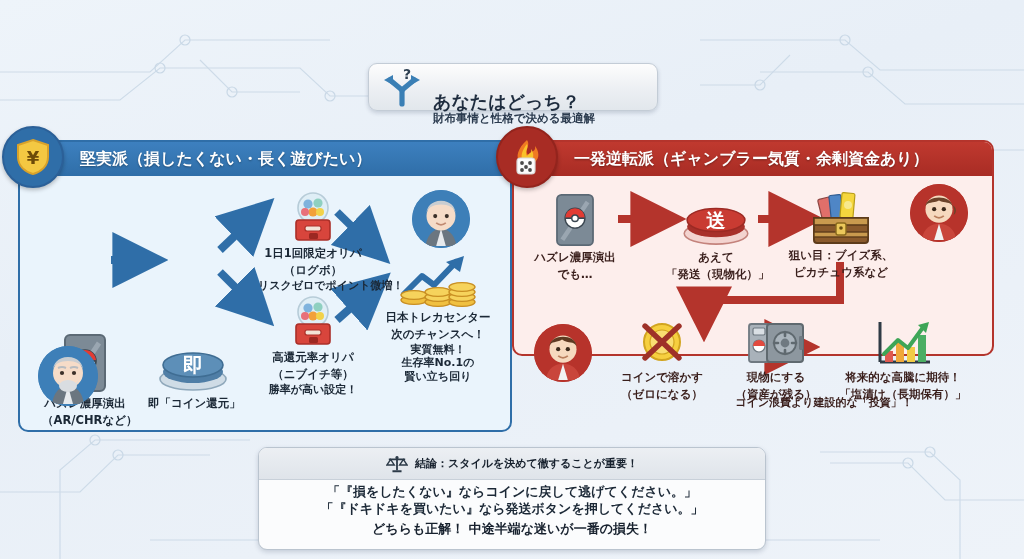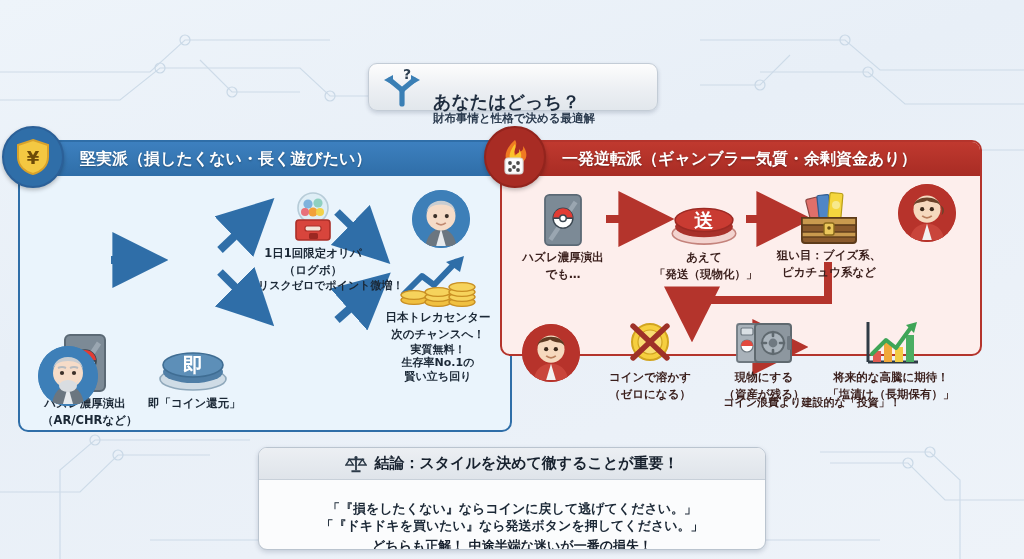--- a/index.html
+++ b/index.html
@@ -41,21 +41,21 @@
   .subpill .l1{font-size:18px;font-weight:bold;color:#1e2c3e;margin-top:43px;}
   .subpill .l2{font-size:11.5px;font-weight:bold;color:#2a3a4e;}
 
   
   .panel{position:absolute;box-sizing:border-box;border-radius:10px;}
   .panel-left{
     left:18px;top:140px;width:494px;height:292px;
     background:#eaf4fc;border:2px solid #2f6ea8;
   }
   .panel-right{
-    left:500px;top:140px;width:482px;height:216px;
+    left:512px;top:140px;width:482px;height:216px;
     background:#fdeeec;border:2px solid #b4342c;
   }
   .panel-head{
     position:absolute;left:0;top:0;height:34px;width:100%;
     border-radius:8px 8px 0 0;display:flex;align-items:center;
     padding-left:60px;box-sizing:border-box;text-align:right;
   }
   .panel-left .panel-head{background:linear-gradient(180deg,#3d80bf 0%,#2f6ea8 100%);}
   .panel-right .panel-head{background:linear-gradient(180deg,#c0392f 0%,#a82c24 100%);}
   .panel-head .ht{
@@ -88,22 +88,22 @@
   .concl{
     position:absolute;left:258px;top:447px;width:508px;height:103px;
     background:#fbfcfd;border:1px solid #bac4cf;border-radius:9px;
     box-shadow:0 2px 5px rgba(20,40,70,.18);overflow:hidden;box-sizing:border-box;
   }
   .concl-head{
     height:31px;background:linear-gradient(180deg,#eceff3 0%,#dfe4ea 100%);
     border-bottom:1px solid #c8d0d9;
     display:flex;align-items:center;justify-content:center;gap:7px;
   }
-  .concl-head .ct{font-size:15px;font-weight:bold;color:#17212e;}
-  .concl-body{padding-top:20px;text-align:center;}
+  .concl-head .ct{font-size:11px;font-weight:bold;color:#17212e;}
+  .concl-body{padding-top:3px;text-align:center;}
   .concl-body .q{font-size:13px;font-weight:bold;color:#1b2836;line-height:1.32;}
   .concl-body .f{font-size:13px;font-weight:bold;color:#17212e;line-height:1.35;margin-top:3px;}
 </style>
 </head>
 <body>
 
 <div id="stage">
 
   <div class="bg">
     <svg viewBox="0 0 1024 559" preserveAspectRatio="none" aria-hidden="true">
@@ -228,20 +228,38 @@
           <rect x="7" y="30" width="34" height="20" rx="3" fill="#d8453c" stroke="#ab2f28" stroke-width="1.6"></rect>
           <rect x="16" y="36" width="16" height="5" rx="2" fill="#f3e3d7" stroke="#ab2f28" stroke-width="1.2"></rect>
           <rect x="20" y="43" width="9" height="6" rx="1.5" fill="#9c2822"></rect>
         </svg>
       </div>
       <div class="cap">1日1回限定オリパ</div>
       <div class="cap">（ログボ）</div>
       <div class="sub" style="margin-top:2px;">リスクゼロでポイント微増！</div>
     </div>
 
+    <div class="node" style="left:238px;top:152px;width:110px;">
+      <div class="ico" style="height:54px;">
+        <svg width="48" height="54" viewBox="0 0 48 54">
+          <circle cx="24" cy="18" r="15" fill="#dfeef6" stroke="#b7ccd8" stroke-width="1.6"></circle>
+          <circle cx="19" cy="14" r="4.6" fill="#7fb3dd"></circle>
+            <circle cx="29" cy="13" r="4.6" fill="#8fd0c0"></circle>
+          <circle cx="24" cy="22" r="4.6" fill="#f2a03a"></circle>
+            <circle cx="16" cy="22" r="4" fill="#e8707a"></circle>
+          <circle cx="31" cy="22" r="4" fill="#f2d24a"></circle>
+          <rect x="7" y="30" width="34" height="20" rx="3" fill="#d8453c" stroke="#ab2f28" stroke-width="1.6"></rect>
+          <rect x="16" y="36" width="16" height="5" rx="2" fill="#f3e3d7" stroke="#ab2f28" stroke-width="1.2"></rect>
+          <rect x="20" y="43" width="9" height="6" rx="1.5" fill="#9c2822"></rect>
+        </svg>
+      </div>
+      <div class="cap">高還元率オリパ</div>
+      <div class="cap">（ニブイチ等）</div>
+      <div class="sub" style="margin-top:2px;">勝率が高い設定！</div>
+    </div>
 
     <div class="node" style="left:358px;top:110px;width:120px;">
       <div class="ico" style="height:56px;">
         <svg width="88" height="56" viewBox="0 0 88 56">
           <g fill="none" stroke="#2f6ea8" stroke-width="6" stroke-linecap="round" stroke-linejoin="round">
             <path d="M10 42 L28 24 L40 33 L62 10"></path>
           </g>
           <path d="M70 4 L66 20 L52 10 Z" fill="#2f6ea8"></path>
           <g stroke="#c98f22" stroke-width="1.4">
             <ellipse cx="20" cy="48" rx="13" ry="4.4" fill="#f0c040"></ellipse>

